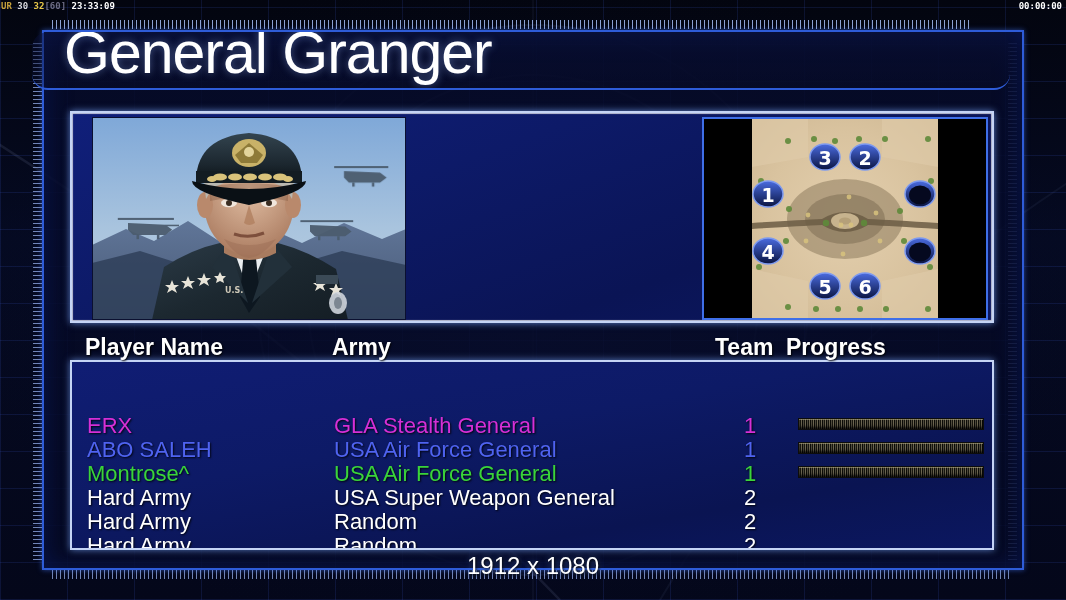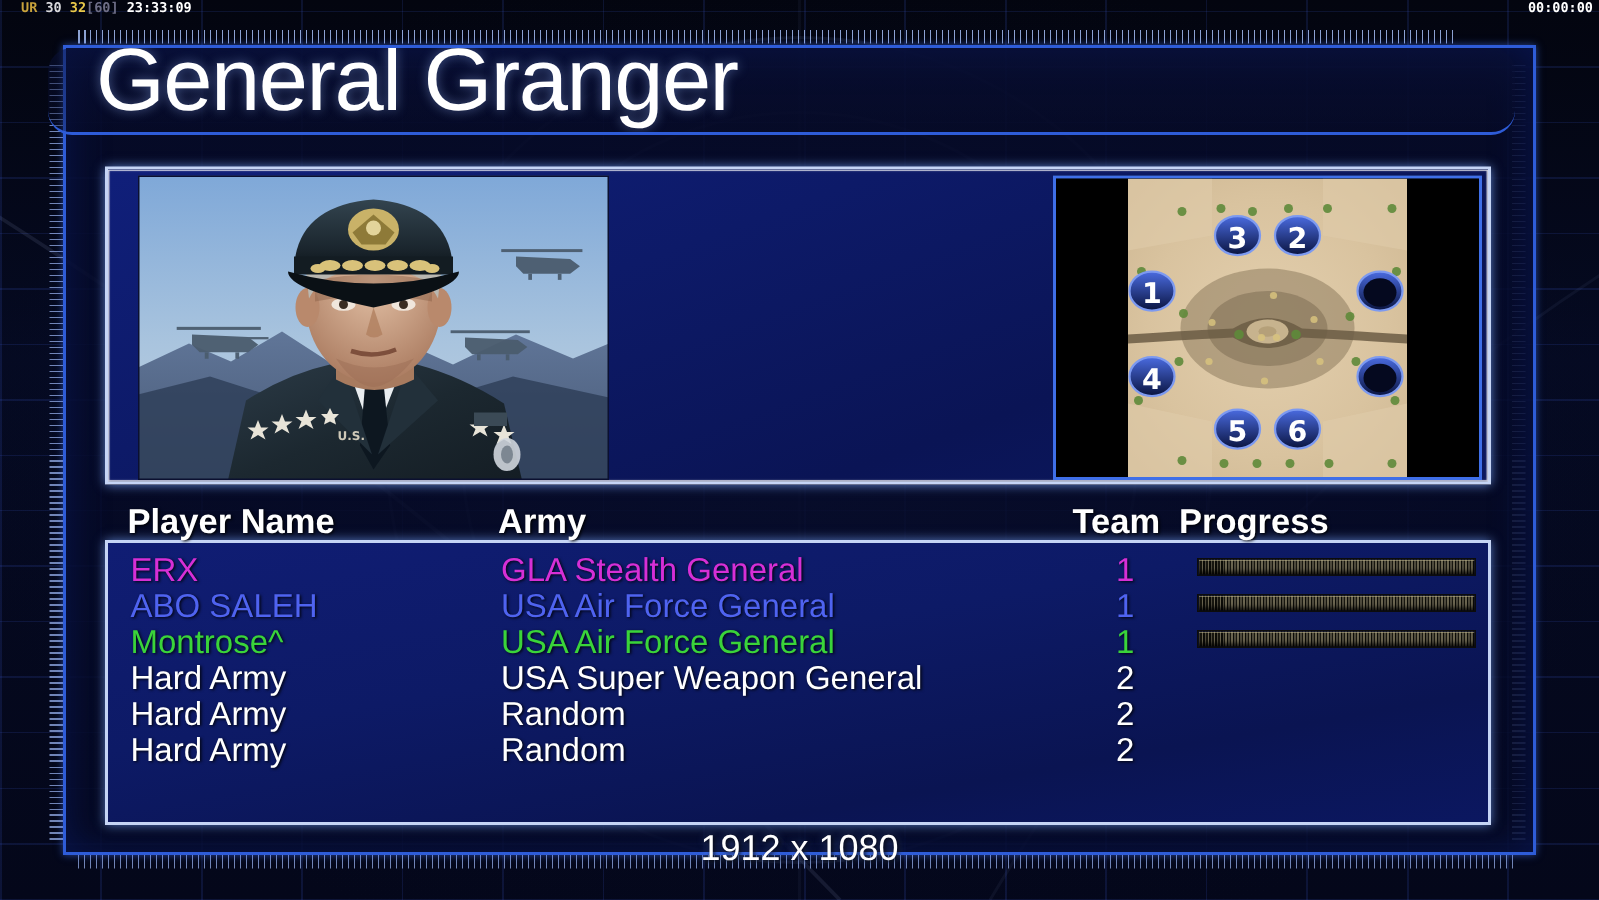--- a/index.html
+++ b/index.html
@@ -28,21 +28,21 @@
   
   #arcs { position:absolute; inset:0; opacity:.5; }
 
   
   #osd {
     position:absolute; left:0; top:0; width:1066px; height:13px;
     font-family:"DejaVu Sans Mono", monospace;
     font-size:9px; line-height:13px; letter-spacing:0px;
     z-index:40; white-space:nowrap;
   }
-  #osd .l { position:absolute; left:14px; top:0; }
+  #osd .l { position:absolute; left:1px; top:0; }
   #osd .r { position:absolute; right:4px; top:0; color:#ffffff; font-weight:bold;text-align:center; }
   .fps-a { color:#c8a23c; font-weight:bold; }
   .fps-b { color:#d8d8dc; font-weight:bold; }
   .fps-c { color:#e8c84a; font-weight:bold; }
   .fps-d { color:#6d6d86; font-weight:bold; }
   .fps-e { color:#ffffff; font-weight:bold; }
 
   
   .ruler-h {
     position:absolute; height:9px;
@@ -141,21 +141,21 @@
   #h-prog    { left:716px; }
 
   
   #listbox {
     position:absolute; left:70px; top:360px; width:924px; height:190px;
     border:2px solid #c5d4f5;
     box-shadow:0 0 7px rgba(120,165,255,.7);
     background:linear-gradient(170deg,#101d74 0%,#0d1a66 40%,#0a1452 75%,#0b1760 100%);
     overflow:hidden; z-index:14;
   }
-  .row { position:absolute; left:0; width:100%; height:24px; }
+  .row { position:absolute; left:0; width:100%; height:24px;margin-top:46px; }
   .cell { position:absolute; top:0; font-size:22px; line-height:24px; white-space:nowrap;
           text-shadow:1px 1px 2px rgba(0,0,0,.85); }
   .c-name { left:15px; }
   .c-army { left:262px; }
   .c-team { left:672px; }
   .bar {
     position:absolute; left:726px; top:4px; width:186px; height:12px;
     border:1px solid #0c0c0c;
     background-image:repeating-linear-gradient(90deg,
        #4e4a3c 0px, #4e4a3c 1px, #17160f 1px, #17160f 2px, #6b6550 2px, #6b6550 3px, #0b0b07 3px, #0b0b07 4px);

